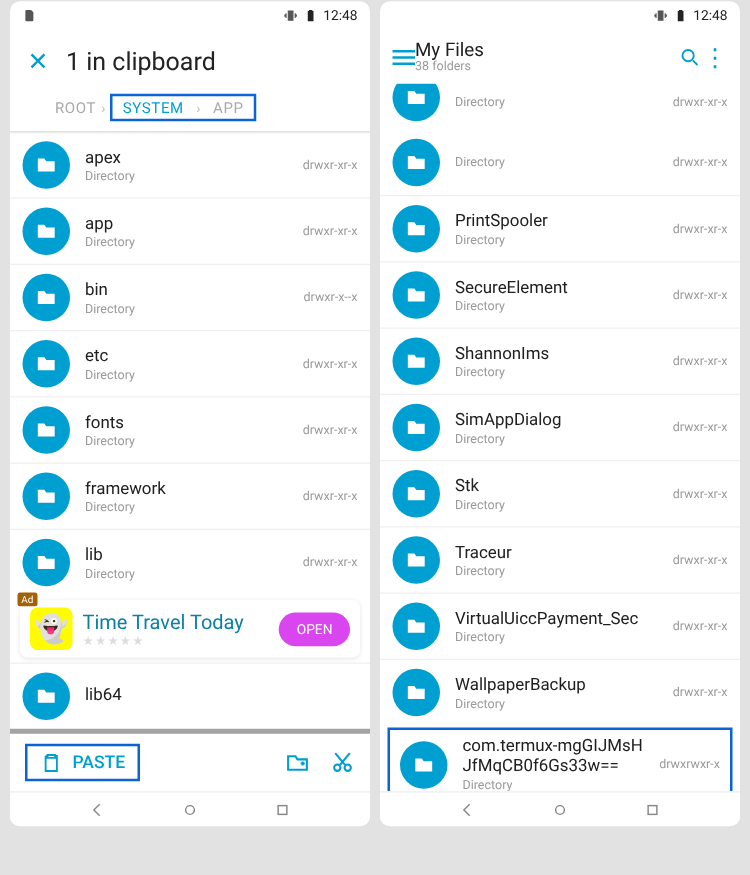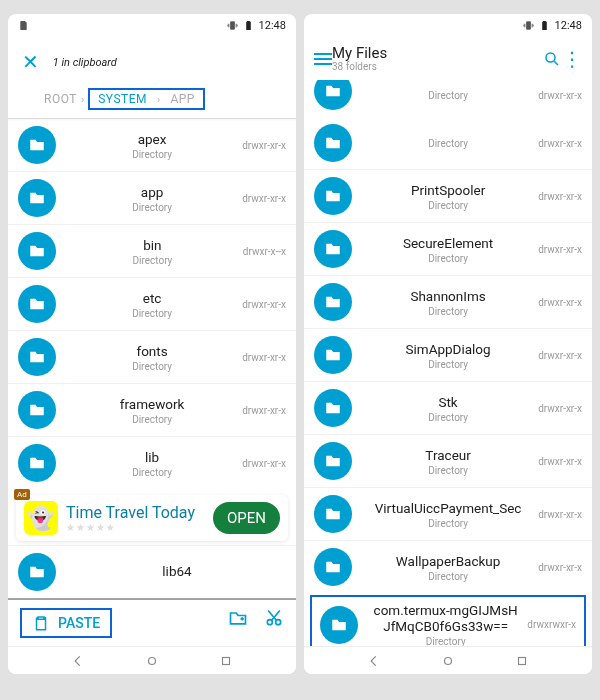--- a/index.html
+++ b/index.html
@@ -6,21 +6,21 @@
   body {
     font-family: Roboto, -apple-system, Helvetica, Arial, sans-serif;
     background: #e2e2e2;
     width: 600px;
     height: 700px;
     overflow: hidden;
   }
   .wrap {
     display: flex;
     justify-content: space-between;
-    padding: 14px 8px 5px 8px;
+    padding: 1px 8px 5px 8px;
     gap: 8px;
   }
   .phone {
     width: 288px;
     height: 660px;
     background: #fff;
     border-radius: 8px;
     display: flex;
     flex-direction: column;
     overflow: hidden;
@@ -39,21 +39,21 @@
   .statusbar .sicons { display:flex; align-items:center; gap:5px;}
   .sicon { width:11px; height:11px; }
   
   .hdr1 {
     display:flex;
     align-items:center;
     gap:14px;
     padding: 14px 14px 10px 14px;
   }
   .closeX { font-size:20px; color:#009fd1; font-weight:400;}
-  .htitle1 { font-size:11px; color:#222;font-style:italic;}
+  .htitle1 { font-size:20px; color:#222;}
   .crumbs {
     display:flex;
     align-items:center;
     gap:4px;
     padding: 4px 14px 8px 36px;
     font-size:12px;
     border-bottom: 1px solid #d9d9d9;
     box-shadow: 0 1px 2px rgba(0,0,0,0.04);
   }
   .crumb { color:#aaa; letter-spacing:0.5px;text-align:right;}
@@ -73,21 +73,21 @@
   }
   .row + .row { border-top: 1px solid #f0f0f0;}
   .ficon {
     width:38px; height:38px; border-radius:50%;
     background:#009fd1;
     display:flex; align-items:center; justify-content:center;
     flex-shrink:0;
     margin-right:12px;
   }
   .ficon svg { fill:#fff;}
-  .rinfo { flex:1; min-width:0;text-align:center;}
+  .rinfo { flex:1; min-width:0;}
   .fname { font-size:13.5px; color:#202020; margin-bottom:2px; word-break:break-all;}
   .fsub { font-size:10px; color:#9a9a9a;}
   .rperm { font-size:10px; color:#9a9a9a; flex-shrink:0; padding-left:6px;}
   
   .adbox {
     margin:4px 8px;
     border-radius:6px;
     box-shadow: 0 1px 4px rgba(0,0,0,0.1);
     padding:6px 8px;
     display:flex;
@@ -97,28 +97,28 @@
   }
   .adtag {
     position:absolute; top:-6px; left:-2px;
     background:#a16207; color:#fff; font-size:8px;
     border-radius:2px; padding:1px 3px;
   }
   .adicon { width:34px; height:34px; background:#fffc00; border-radius:6px; display:flex; align-items:center;justify-content:center; font-size:22px;}
   .adtxt { flex:1;}
   .adtitle { color:#0b7fa4; font-size:16px;}
   .adstars { color:#ddd; font-size:10px; letter-spacing:1px;}
-  .adbtn { background:#15803d; color:#fff; font-size:15px; padding:7px 14px; border-radius:16px;}
+  .adbtn { background:#d946ef; color:#fff; font-size:11px; padding:7px 14px; border-radius:16px;}
   
   .bbar {
     display:flex;
-    align-items:flex-start;
+    align-items:center;
     justify-content:space-between;
     padding: 8px 12px;
-    border-top:2px solid #a3a3a3;
+    border-top:4px solid #a3a3a3;
   }
   .paste {
     border:2px solid #0b63d6;
     color:#009fd1;
     display:flex; align-items:center; gap:8px;
     padding: 4px 10px;
     font-size:14px;
     font-weight:500;
   }
   .bicons { display:flex; gap:16px; color:#009fd1; font-size:18px;}

